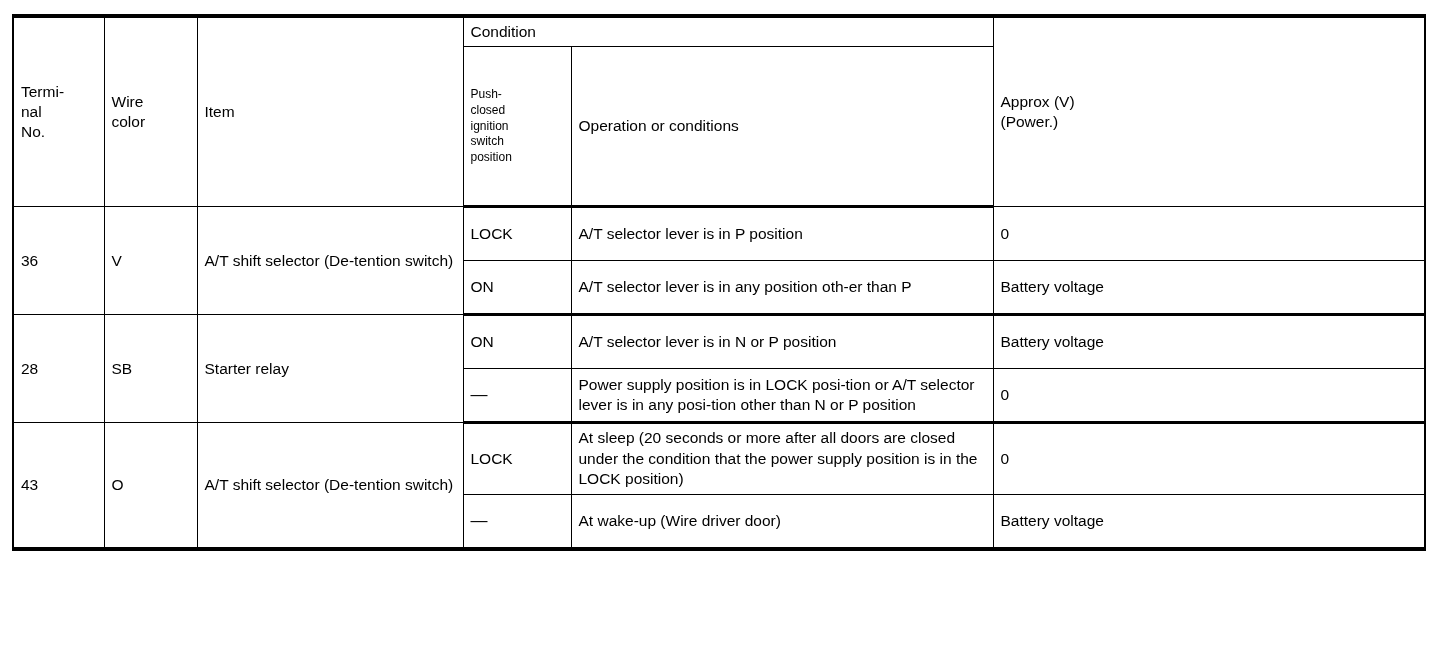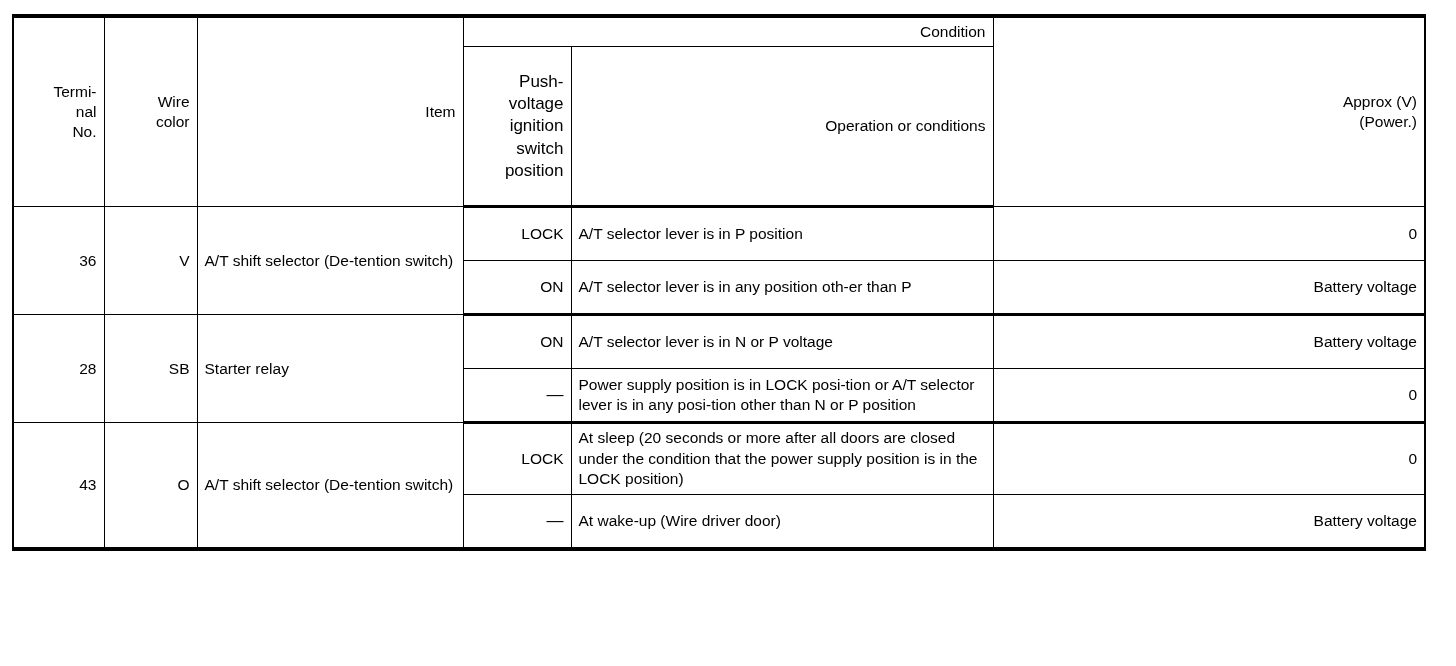--- a/index.html
+++ b/index.html
@@ -52,35 +52,35 @@
   tr.header-bottom > th,
   tr.header-bottom > td {
     border-bottom: 3px solid #000000;
   }
 
   
   tr.group-end > td {
     border-bottom: 3px solid #000000;
   }
 
-  .c-center { text-align: right; }
+  .c-center { text-align: left; }
   .c-left   { text-align: left; }
 
   
   .col-term { width: 91px; }
   .col-wire { width: 93px; }
   .col-item { width: 266px; }
   .col-push { width: 108px; }
   .col-oper { width: 422px; }
   .col-volt { width: 432px; }
 
   .h-term, .h-wire, .h-item { vertical-align: middle; }
 
   .cell-narrow-head {
-    font-size: 17px;
+    font-size: 12px;
     line-height: 1.30;
   }
 
   .dash {
     font-size: 17px;
     letter-spacing: 0;
   }
 
   .row-tall td { height: 44px; }
   .hdr-tall th { height: 150px; }
@@ -114,21 +114,21 @@
         <th class="c-center h-item" rowspan="2">Item</th>
         <th class="c-center" colspan="2">Condition</th>
         <th class="c-center" rowspan="2">
           <span>Approx (V)</span><br>
           <span>(Power.)</span>
         </th>
       </tr>
       <tr class="header-bottom hdr-tall">
         <th class="c-center cell-narrow-head">
           <span>Push-</span><br>
-          <span>voltage</span><br>
+          <span>closed</span><br>
           <span>ignition</span><br>
           <span>switch</span><br>
           <span>position</span>
         </th>
         <th class="c-center">Operation or conditions</th>
       </tr>
     </thead>
 
     <tbody>
 
@@ -144,21 +144,21 @@
         <td class="c-center">ON</td>
         <td class="c-left">A/T selector lever is in any position oth-er than P</td>
         <td class="c-center">Battery voltage</td>
       </tr>
 
       <tr class="row-tall">
         <td class="c-center" rowspan="2">28</td>
         <td class="c-center" rowspan="2">SB</td>
         <td class="c-left" rowspan="2">Starter relay</td>
         <td class="c-center">ON</td>
-        <td class="c-left">A/T selector lever is in N or P voltage</td>
+        <td class="c-left">A/T selector lever is in N or P position</td>
         <td class="c-center">Battery voltage</td>
       </tr>
       <tr class="group-end row-tall">
         <td class="c-center dash">—</td>
         <td class="c-left">Power supply position is in LOCK posi-tion or A/T selector lever is in any posi-tion other than N or P position</td>
         <td class="c-center">0</td>
       </tr>
 
       <tr class="row-tall">
         <td class="c-center" rowspan="2">43</td>

